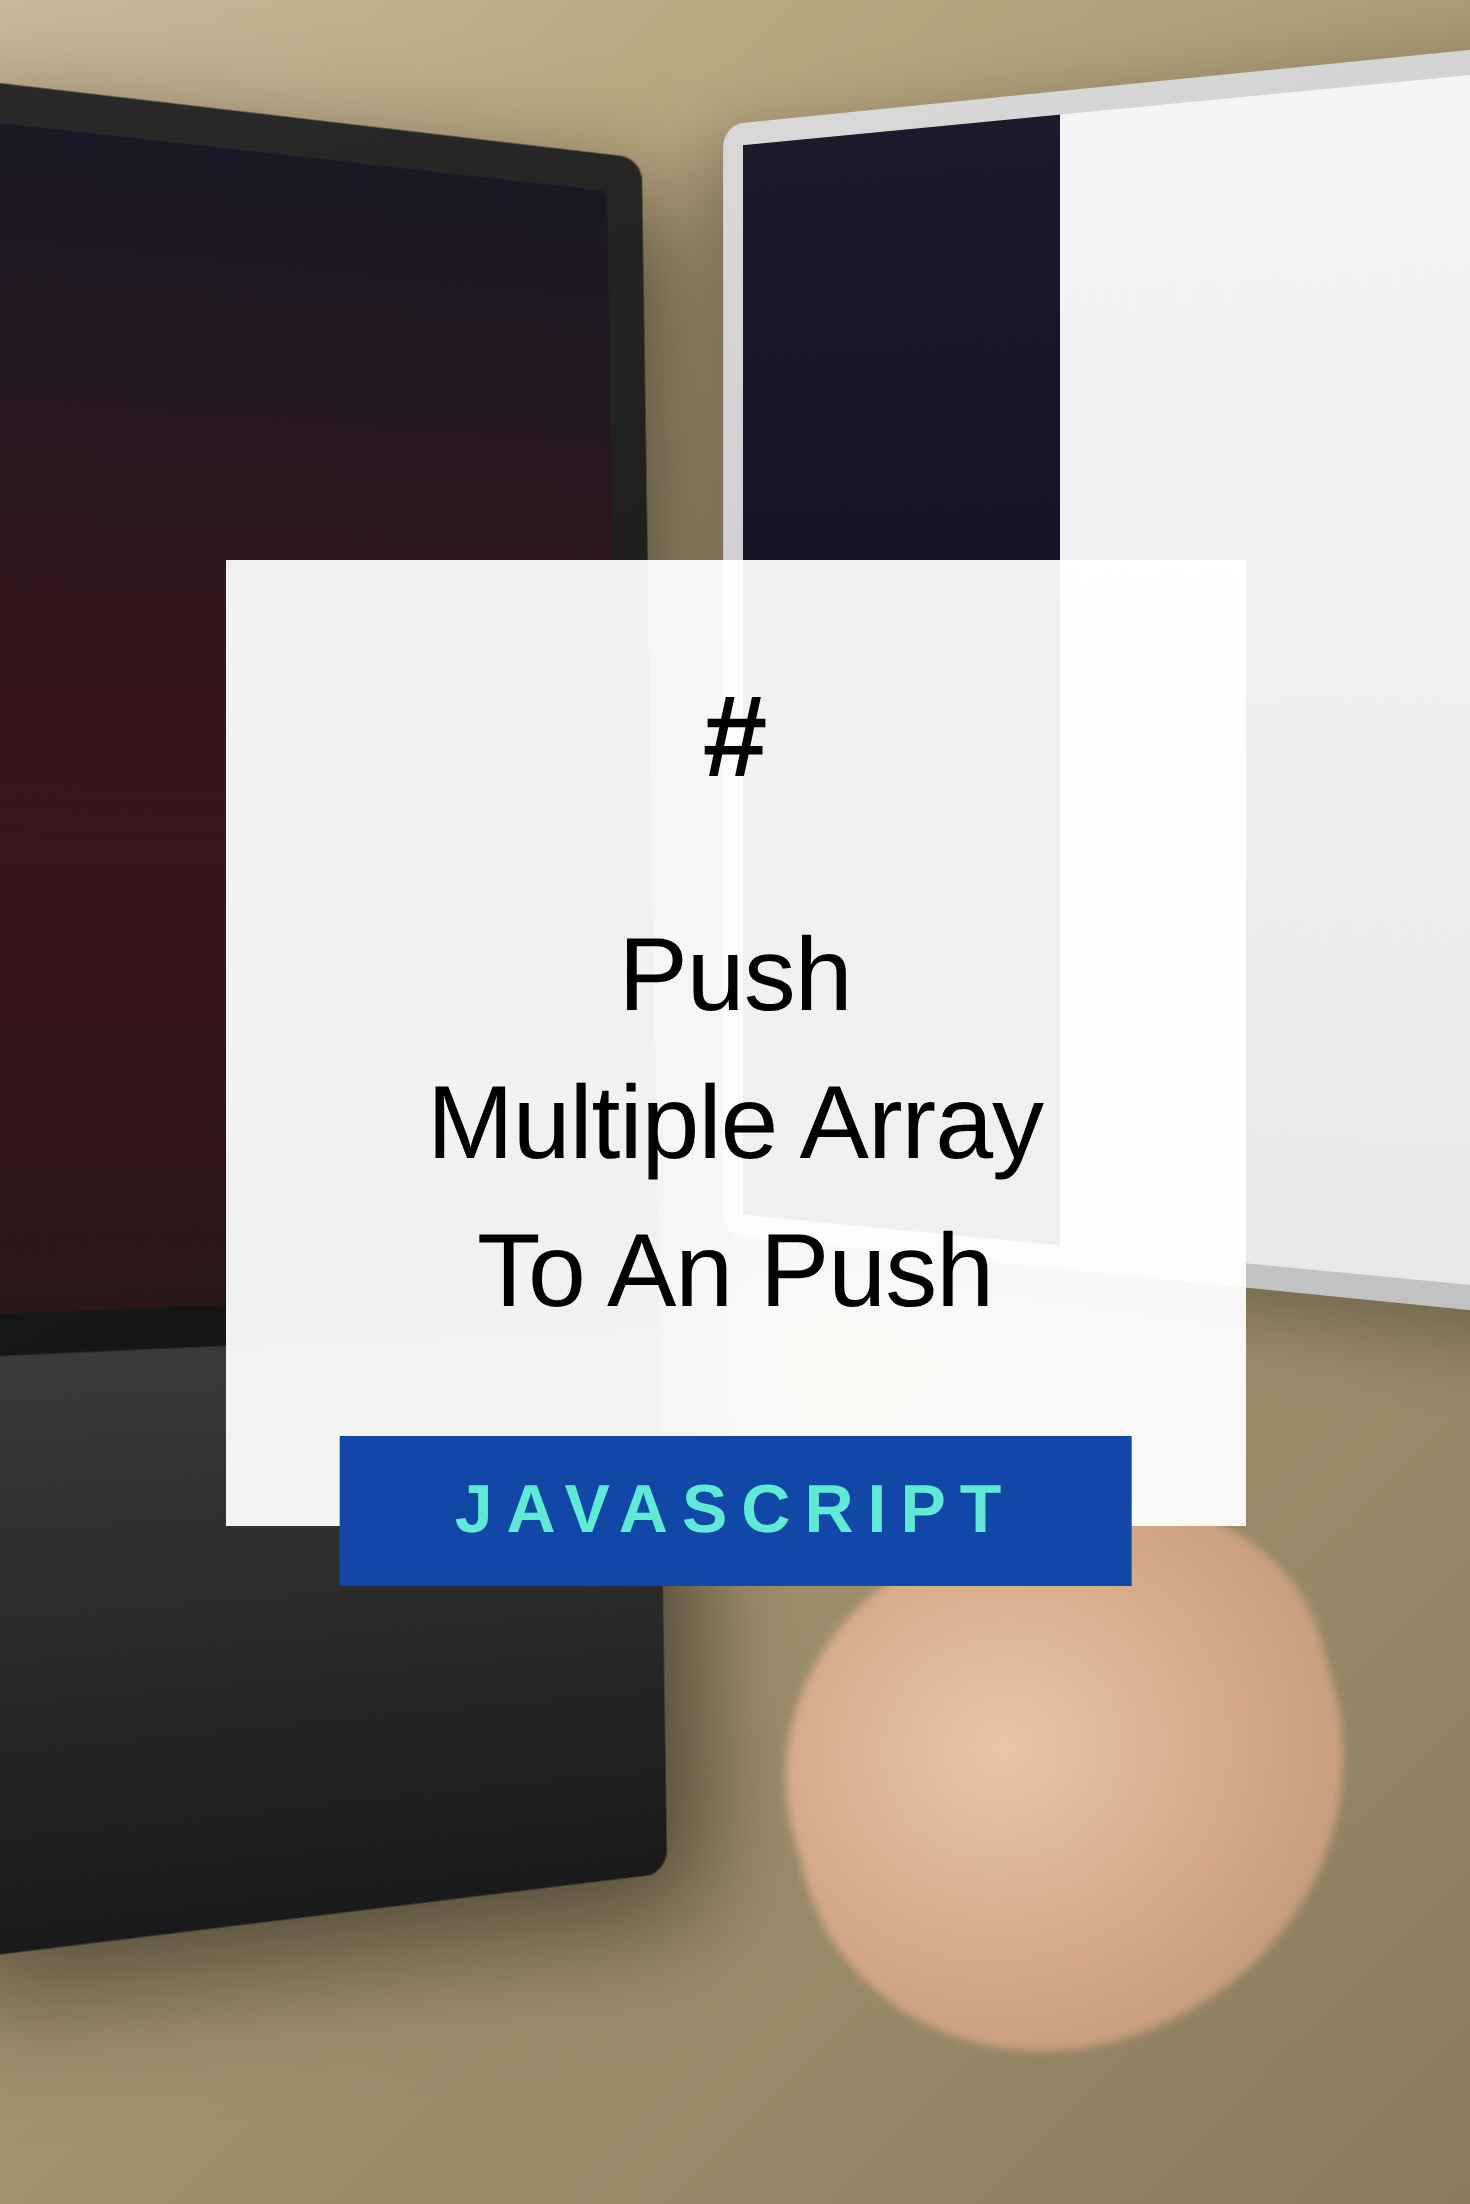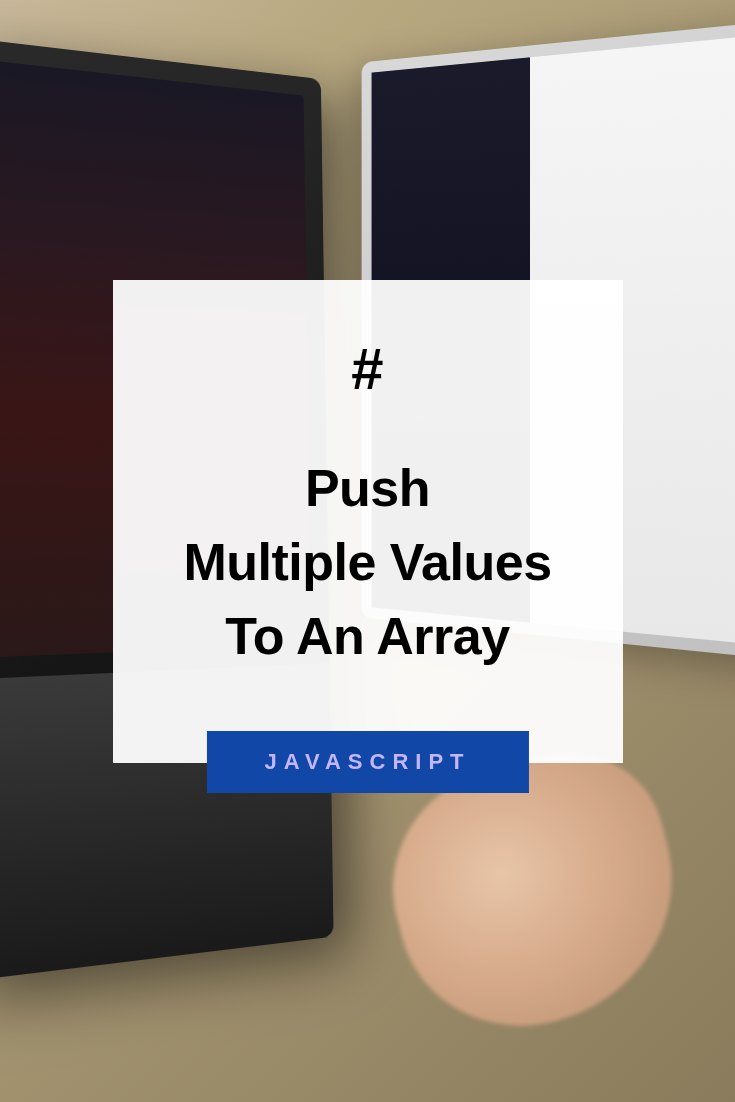--- a/index.html
+++ b/index.html
@@ -107,34 +107,34 @@
       text-align: center;
     }
     .hash-symbol {
       font-size: 58px;
       font-weight: 900;
       color: #000;
       margin-bottom: 50px;
     }
     .title {
       font-size: 52px;
-      font-weight: 700;
+      font-weight: 400;
       color: #000;
       line-height: 1.42;
       letter-spacing: -0.5px;
     }
     .category-badge {
       position: absolute;
       bottom: -30px;
       left: 50%;
       transform: translateX(-50%);
       background: #1148a8;
-      color: #c4b5fd;
+      color: #5eead4;
       padding: 18px 58px;
-      font-size: 22px;
+      font-size: 34px;
       font-weight: 700;
       letter-spacing: 7px;
       white-space: nowrap;
     }
     .code-lines {
       position: absolute;
       top: 60px;
       left: 40px;
       right: 40px;
       font-family: monospace;
@@ -150,17 +150,17 @@
 <div class="bg-laptop-left">
   <div class="code-lines"></div>
 </div>
 <div class="bg-laptop-right"></div>
 <div class="bg-hand"></div>
 
 <div class="card">
   <div class="hash-symbol">#</div>
   <div class="title">
     <span>Push</span><br>
-    <span>Multiple Values</span><br>
-    <span>To An Array</span><br>
+    <span>Multiple Array</span><br>
+    <span>To An Push</span><br>
   </div>
   <div class="category-badge">JAVASCRIPT</div>
 </div>
 
 </body></html>

